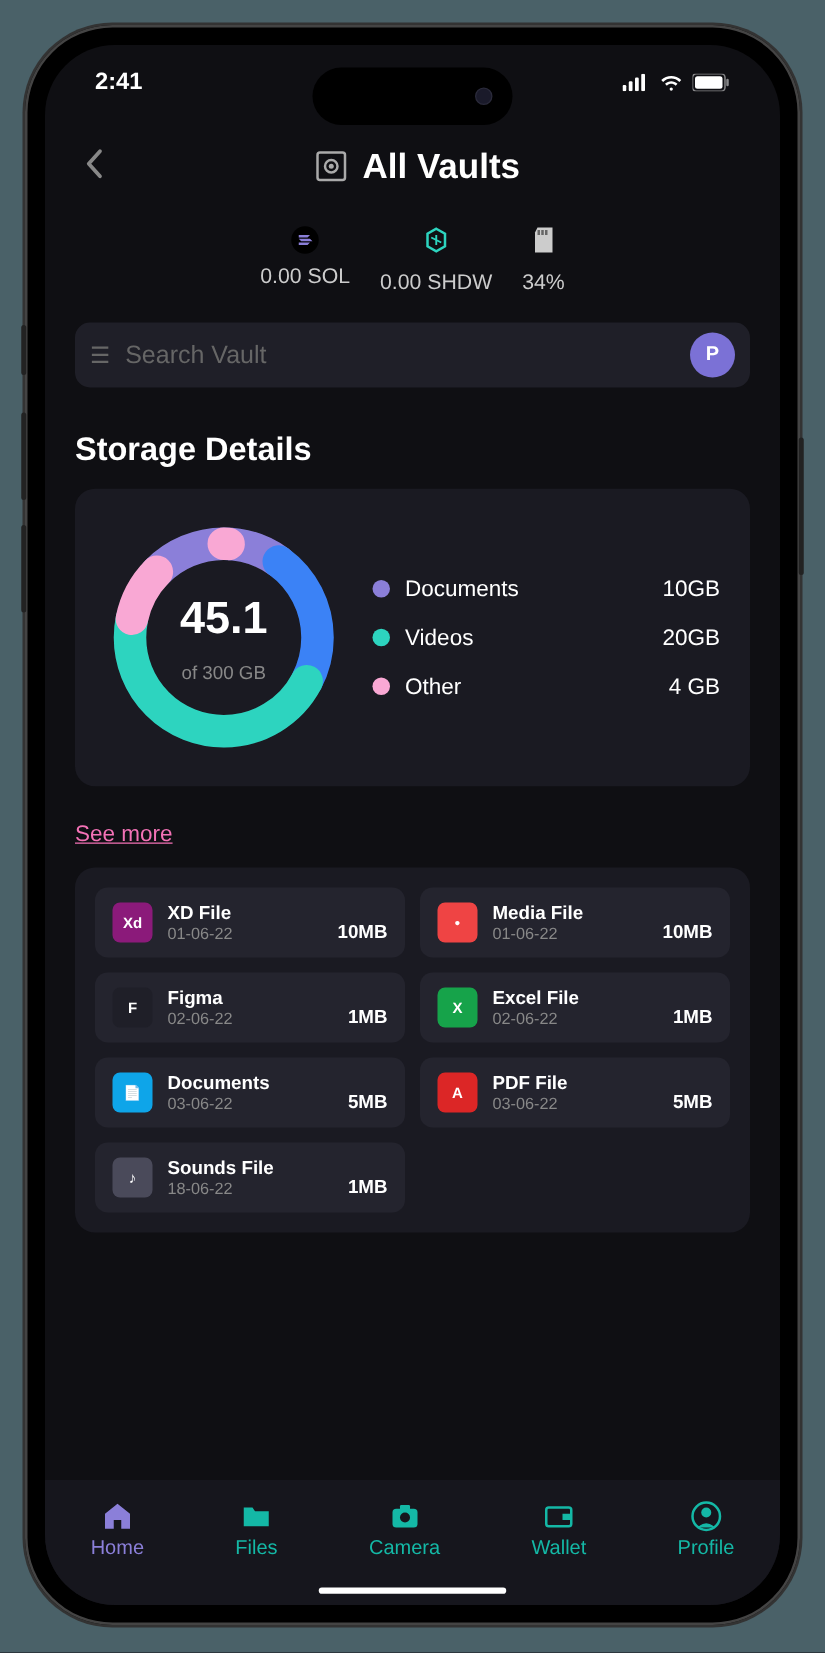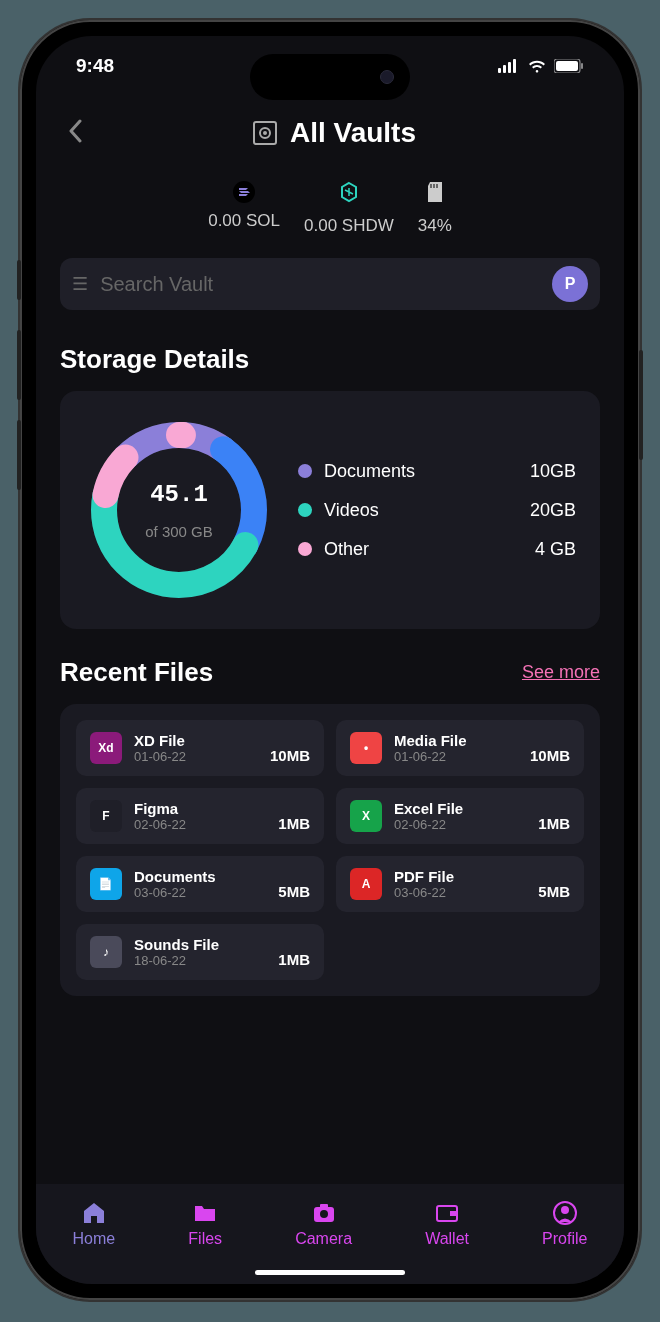--- a/index.html
+++ b/index.html
@@ -18,39 +18,39 @@
 .stat-item { display: flex; align-items: center; gap: 8px; flex-direction: column; }
 .stat-dot { width: 22px; height: 22px; border-radius: 50%; display: flex; align-items: center; justify-content: center; }
 .search-bar { margin: 10px 24px; background: #1f1f28; border-radius: 12px; height: 52px; display: flex; align-items: center; padding: 0 12px; gap: 12px; }
 .menu-icon { color: #666; font-size: 18px; }
 .search-text { flex: 1; color: #666; font-size: 20px; }
 .avatar { width: 36px; height: 36px; background: #7b71d6; border-radius: 50%; color: #fff; display: flex; align-items: center; justify-content: center; font-weight: 600; font-size: 16px; }
 .section-title { color: #fff; font-size: 26px; font-weight: 700; padding: 24px 24px 16px; }
 .storage-card { margin: 0 24px; background: #1a1a22; border-radius: 16px; padding: 24px; display: flex; gap: 24px; align-items: center; }
 .donut-wrap { position: relative; width: 190px; height: 190px; }
 .donut-center { position: absolute; inset: 0; display: flex; flex-direction: column; align-items: center; justify-content: center; }
-.donut-value { color: #fff; font-size: 24px; font-weight: 700; font-family: Liberation Mono, monospace; }
+.donut-value { color: #fff; font-size: 36px; font-weight: 700; }
 .donut-sub { color: #888; font-size: 15px; margin-top: 15px; }
 .legend { flex: 1; display: flex; flex-direction: column; gap: 18px; }
 .legend-row { display: flex; align-items: center; gap: 12px; color: #fff; font-size: 18px; }
 .legend-dot { width: 14px; height: 14px; border-radius: 50%; }
 .legend-name { flex: 1; }
 .legend-val { color: #fff; }
 .recent-header { display: flex; justify-content: space-between; align-items: center; padding: 28px 24px 16px; }
 .recent-title { color: #fff; font-size: 26px; font-weight: 700; }
 .see-more { color: #f472b6; font-size: 18px; text-decoration: underline; }
 .files-container { margin: 0 24px; background: #1a1a22; border-radius: 16px; padding: 16px; display: grid; grid-template-columns: 1fr 1fr; gap: 12px; }
 .file-card { background: #24242e; border-radius: 10px; padding: 12px 14px; display: flex; align-items: flex-end; gap: 12px; }
 .file-icon { width: 32px; height: 32px; border-radius: 6px; display: flex; align-items: center; justify-content: center; font-size: 12px; font-weight: 700; color: #fff; }
 .file-info { flex: 1; }
 .file-name { color: #fff; font-size: 15px; font-weight: 600; }
 .file-date { color: #888; font-size: 13px; }
 .file-size { color: #fff; font-size: 15px; font-weight: 600; }
 .bottom-nav { position: absolute; bottom: 0; left: 0; right: 0; height: 100px; background: #16161d; display: flex; justify-content: space-around; align-items: center; padding-bottom: 20px; }
-.nav-item { display: flex; flex-direction: column; align-items: center; gap: 4px; color: #d946ef; }
+.nav-item { display: flex; flex-direction: column; align-items: center; gap: 4px; color: #14b8a6; }
 .nav-item.active { color: #8b7fd9; }
 .nav-icon { width: 26px; height: 26px; display: flex; align-items: center; justify-content: center; }
 .nav-label { font-size: 16px; }
 .home-indicator { position: absolute; bottom: 9px; left: 50%; transform: translateX(-50%); width: 150px; height: 5px; background: #fff; border-radius: 3px; }
 .side-btn { position: absolute; background: #222; border-radius: 2px; }
 .sb1 { left: -3px; top: 240px; width: 4px; height: 40px; }
 .sb2 { left: -3px; top: 310px; width: 4px; height: 70px; }
 .sb3 { left: -3px; top: 400px; width: 4px; height: 70px; }
 .sb4 { right: -3px; top: 330px; width: 4px; height: 110px; }
 </style>
@@ -61,21 +61,21 @@
   <div class="side-btn sb1"></div>
     <div class="side-btn sb2"></div>
     <div class="side-btn sb3"></div>
     <div class="side-btn sb4"></div>
   <div class="phone-screen">
     <div class="notch">
         <div class="notch-cam"></div>
       </div>
 
     <div class="status-bar">
-      <span>9:48</span>
+      <span>2:41</span>
       <div class="status-icons">
         <svg width="22" height="14" viewBox="0 0 22 14">
             <rect x="0" y="9" width="3" height="5" fill="#fff" rx="1"></rect>
             <rect x="5" y="6" width="3" height="8" fill="#fff" rx="1"></rect>
             <rect x="10" y="3" width="3" height="11" fill="#fff" rx="1"></rect>
             <rect x="15" y="0" width="3" height="14" fill="#fff" rx="1"></rect>
           </svg>
         <svg width="20" height="14" viewBox="0 0 20 14">
             <path d="M10 13.5c-.7 0-1.3-.6-1.3-1.3s.6-1.3 1.3-1.3 1.3.6 1.3 1.3-.6 1.3-1.3 1.3zm-3.5-4c2-2 5-2 7 0l1.5-1.5c-2.8-2.8-7.2-2.8-10 0L6.5 9.5zm-3-3c3.6-3.6 9.4-3.6 13 0L18 5c-4.4-4.4-11.6-4.4-16 0l1.5 1.5z" fill="#fff"></path>
           </svg>
@@ -167,21 +167,20 @@
           </div>
           <div class="legend-row">
             <span class="legend-dot" style="background:#f9a8d4"></span>
             <span class="legend-name">Other</span>
             <span class="legend-val">4 GB</span>
           </div>
         </div>
     </div>
 
     <div class="recent-header">
-      <div class="recent-title">Recent Files</div>
       <div class="see-more">See more</div>
     </div>
 
     <div class="files-container" id="files-container">
         <div class="file-card">
           <div class="file-icon" style="background:#8b1a7a">Xd</div>
           <div class="file-info">
             <div class="file-name">XD File</div>
             <div class="file-date">01-06-22</div>
           </div>

